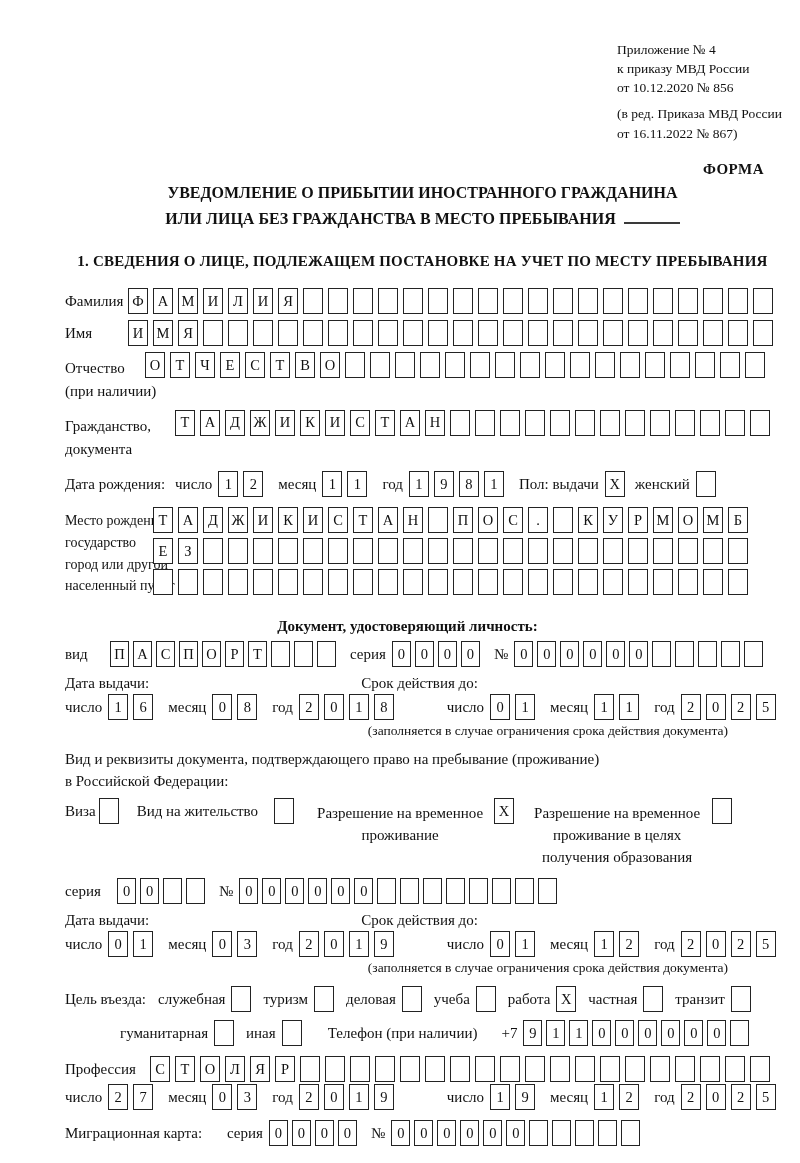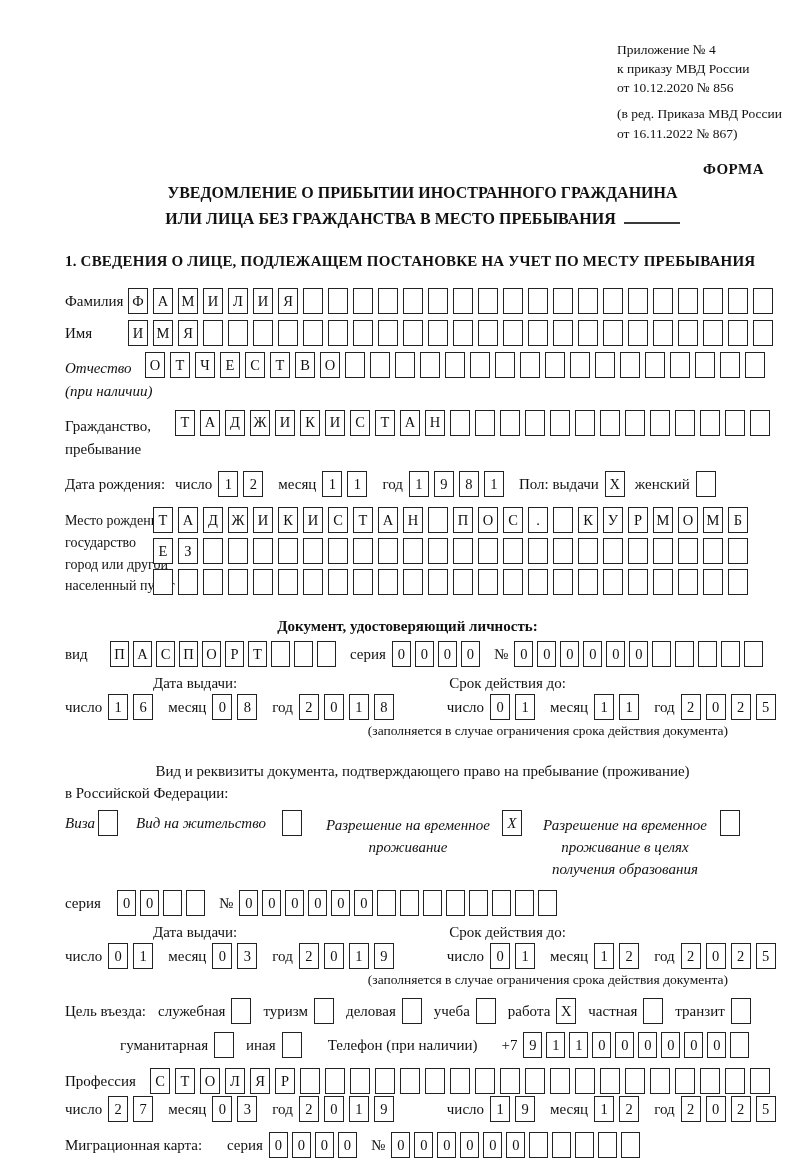--- a/index.html
+++ b/index.html
@@ -8,54 +8,54 @@
     width:800px; height:1163px; background:#ffffff; color:#111;
     font-family:"Liberation Serif","DejaVu Serif",serif; font-size:15px;
     position:relative; overflow:hidden;
   }
   .appendix { position:absolute; left:617px; top:40px; font-size:13.5px; line-height:1.42; }
   .appendix .amend { margin-top:7px; }
   .forma { position:absolute; top:161px; right:36px; font-weight:bold; font-size:15px; letter-spacing:.5px; }
   .content { padding:180px 20px 0 65px; }
   .title { text-align:center; font-weight:bold; font-size:16px; line-height:1.6; }
   .blank { display:inline-block; width:56px; height:14px; border-bottom:2px solid #3a3a3a; margin-left:8px; }
-  .sec-heading { margin-top:22px; font-weight:bold; font-size:15px; letter-spacing:.2px; }
+  .sec-heading { margin-top:22px; font-weight:bold; font-size:15px; letter-spacing:.2px;text-align:center; }
 
   .frow { display:flex; align-items:flex-start; margin-top:6px; }
   .lbl { flex:none; padding-top:5px; white-space:nowrap; }
   .lbl2 { flex:none; white-space:nowrap; line-height:1.55; padding-top:5px; }
-  .w63{width:63px;} .w80{width:80px;font-style:italic;} .w110{width:110px;} .w88{width:88px; font-size:14px;}
+  .w63{width:63px;} .w80{width:80px;} .w110{width:110px;} .w88{width:88px; font-size:14px;}
   .w85{width:85px;}
 
   .cells { display:flex; flex:none; }
   .cell {
     flex:none; width:20px; height:26px; border:1.6px solid #232323; margin-right:5px;
     display:flex; align-items:center; justify-content:center; font-size:14.5px; background:#fff;
   }
   .tight .cell { width:19px; margin-right:4px; }
   .cbox {
     flex:none; width:20px; height:26px; border:1.6px solid #232323;
     display:inline-flex; align-items:center; justify-content:center; font-size:14.5px; background:#fff;
   }
   .dl { flex:none; padding-top:5px; margin:0 6px 0 10px; white-space:nowrap; }
   .dl-first { margin-left:0; }
   .rows > .cells { margin-bottom:5px; }
 
   .center-heading { text-align:center; font-weight:bold; margin-top:18px; padding-right:30px; }
   .hdr-pair { display:flex; margin-top:8px; }
-  .hdr-pair .h1 { margin-left:88px; }
+  .hdr-pair .h1 { }
   .hdr-pair .h2 { margin-left:212px; }
   .date-pair { display:flex; margin-top:2px; }
   .dgrp { display:flex; align-items:flex-start; }
   .dgrp-right { margin-left:48px; }
   .note { margin-top:3px; text-align:right; padding-right:52px; font-size:13.5px; }
-  .para { margin-top:24px;text-align:center; }
+  .para { margin-top:12px; }
   .para2 { margin-top:5px; }
 
-  .permit-row { display:flex; align-items:flex-start; margin-top:8px;font-style:italic; }
+  .permit-row { display:flex; align-items:flex-start; margin-top:8px; }
   .permit-label { white-space:nowrap; padding-top:5px; }
   .wrapc { text-align:center; line-height:1.45; padding-top:5px; white-space:normal; }
 
   .opt-label { flex:none; padding-top:5px; margin:0 6px 0 12px; white-space:nowrap; }
   .opt-label-first { margin-left:0; }
 </style>
 </head>
 <body>
 
 <div class="appendix">
@@ -171,21 +171,21 @@
         <span class="cell"></span>
         <span class="cell"></span>
         <span class="cell"></span>
         <span class="cell"></span>
       </span>
   </div>
 
   <div class="frow">
     <span class="lbl2 w110">
       <span>Гражданство,</span><br>
-      <span>пребывание</span>
+      <span>документа</span>
     </span>
     <span class="cells">
         <span class="cell">Т</span>
         <span class="cell">А</span>
         <span class="cell">Д</span>
         <span class="cell">Ж</span>
         <span class="cell">И</span>
         <span class="cell">К</span>
         <span class="cell">И</span>
         <span class="cell">С</span>

